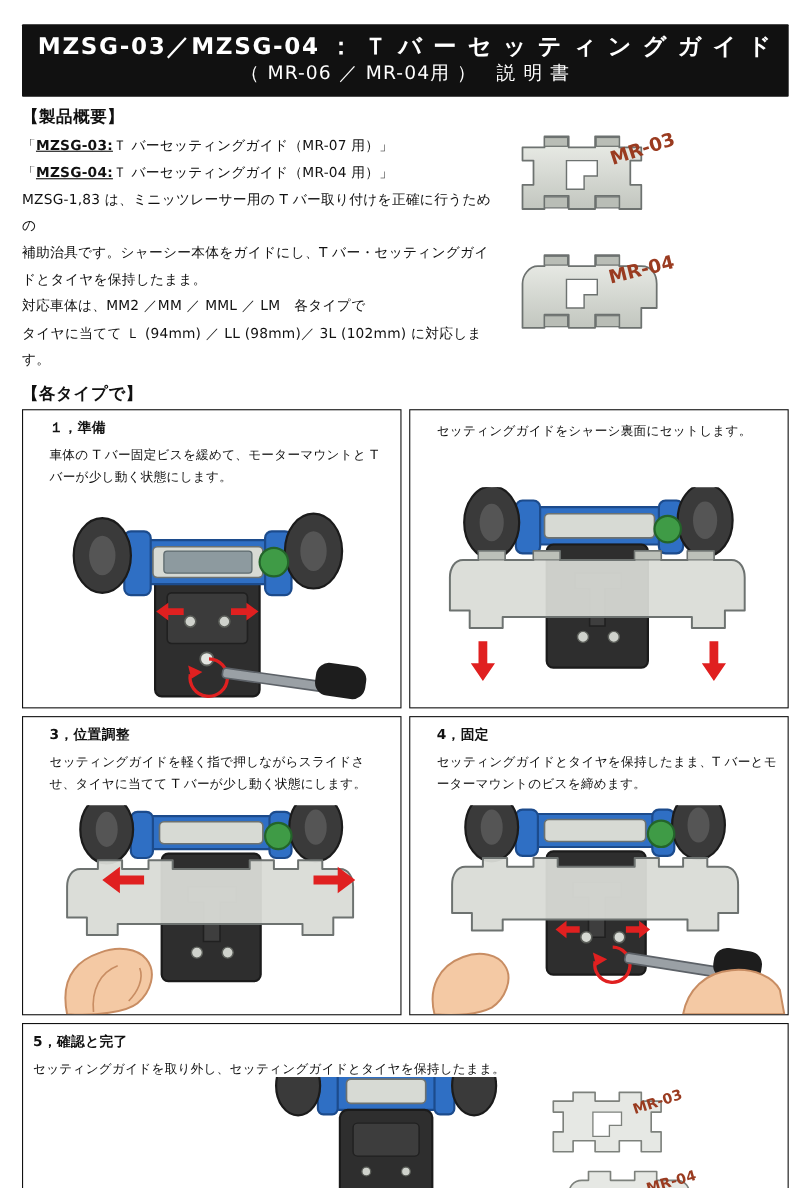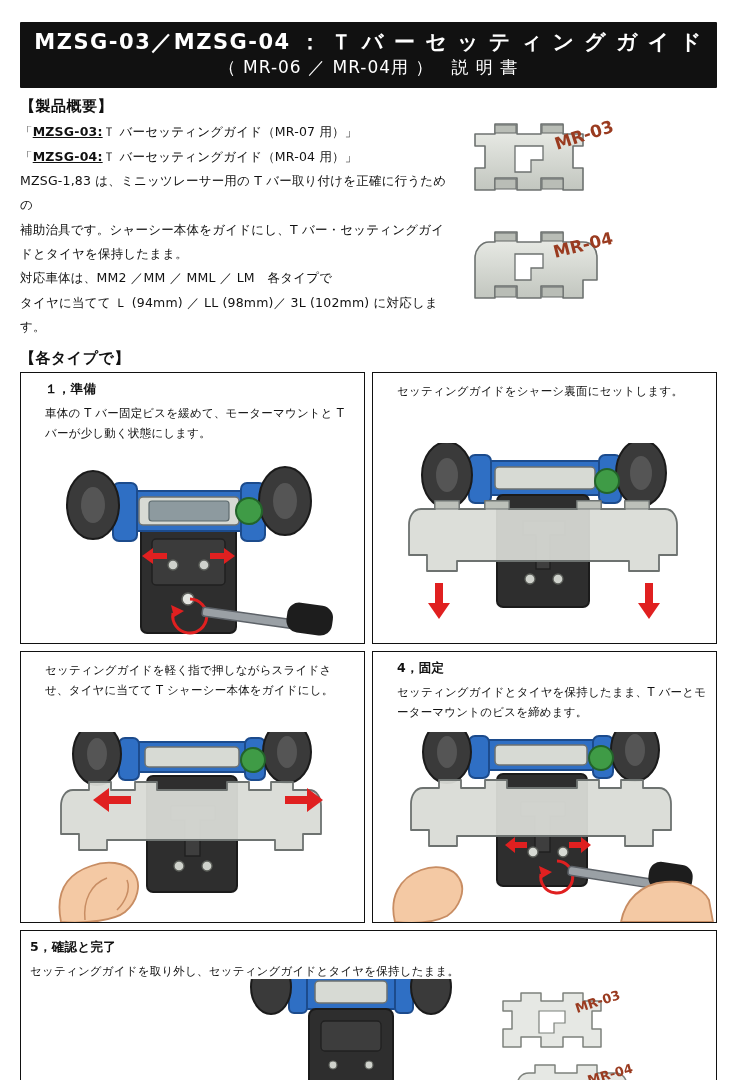--- a/index.html
+++ b/index.html
@@ -233,21 +233,22 @@
           <rect x="204" y="58" width="24" height="8" fill="#bcc0b9" stroke="#6d7270" stroke-width="1"></rect>
           <rect x="252" y="58" width="24" height="8" fill="#bcc0b9" stroke="#6d7270" stroke-width="1"></rect>
 
           <path d="M62,140 l0,20 l-7,0 l11,16 l11,-16 l-7,0 l0,-20 z" fill="#e02020"></path>
           <path d="M272,140 l0,20 l-7,0 l11,16 l11,-16 l-7,0 l0,-20 z" fill="#e02020"></path>
         </svg>
       </div>
     </div>
 
     <div class="card tall">
-      <div class="card-body">セッティングガイドを軽く指で押しながらスライドさせ、タイヤに当てて T シャーシー本体をガイドにし。</div>
+      <div class="card-title">3，位置調整</div>
+      <div class="card-body">セッティングガイドを軽く指で押しながらスライドさせ、タイヤに当てて T バーが少し動く状態にします。</div>
       <div class="art">
         <svg viewBox="0 0 345 190" width="345" height="190">
 
           <rect x="110" y="10" width="122" height="30" rx="5" fill="#2f6fc4" stroke="#1c4b8c" stroke-width="2"></rect>
           <rect x="124" y="15" width="94" height="20" rx="4" fill="#d7dad4" stroke="#6d7270" stroke-width="1.5"></rect>
           <rect x="98" y="6" width="20" height="42" rx="6" fill="#2f6fc4" stroke="#1c4b8c" stroke-width="2"></rect>
           <rect x="224" y="6" width="20" height="42" rx="6" fill="#2f6fc4" stroke="#1c4b8c" stroke-width="2"></rect>
           <ellipse cx="76" cy="22" rx="24" ry="31" fill="#3a3a3a" stroke="#1b1b1b" stroke-width="2"></ellipse>
           <ellipse cx="76" cy="22" rx="10" ry="16" fill="#555"></ellipse>
           <ellipse cx="266" cy="20" rx="24" ry="31" fill="#3a3a3a" stroke="#1b1b1b" stroke-width="2"></ellipse>

